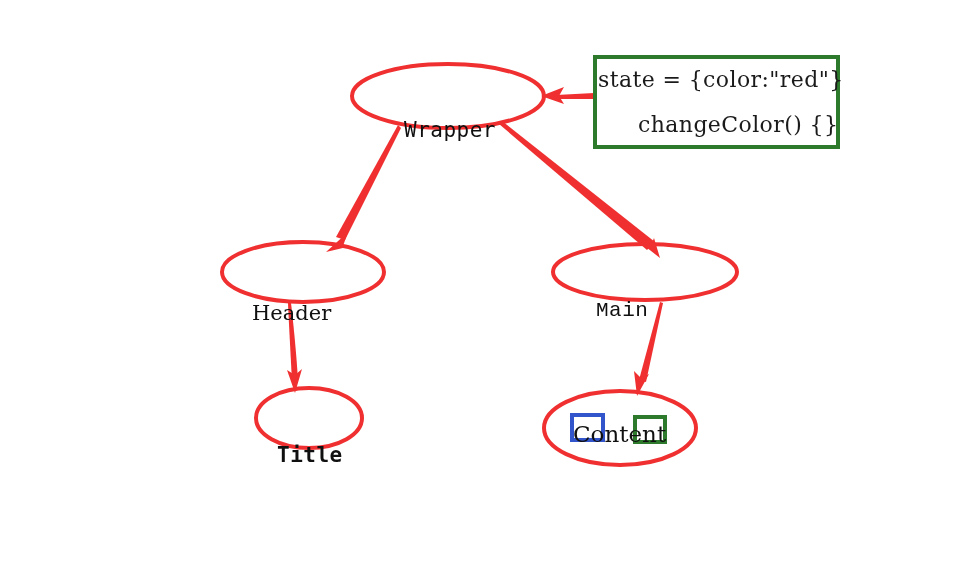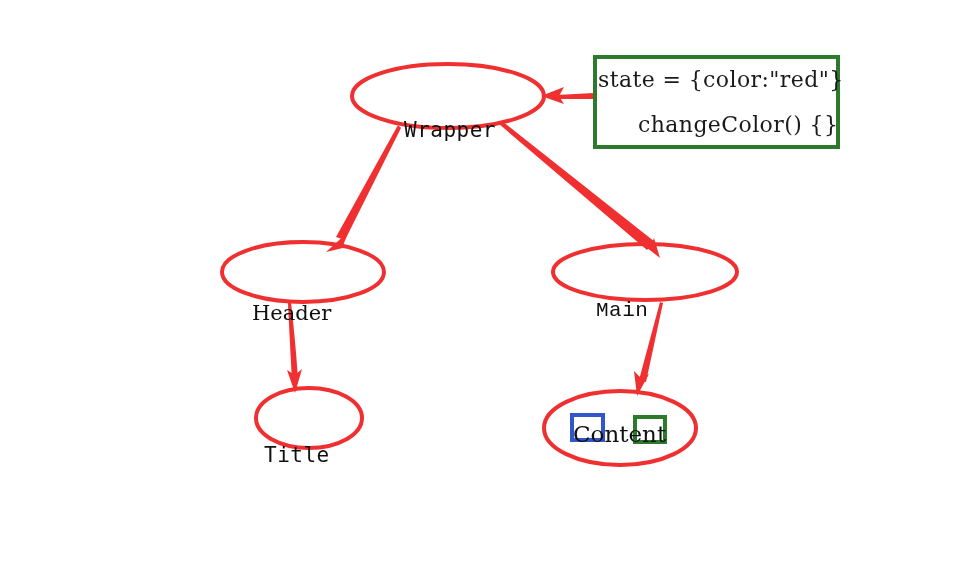--- a/index.html
+++ b/index.html
@@ -97,21 +97,21 @@
     <rect x="635" y="417" width="30" height="25" fill="none" stroke="#2d7a2d" stroke-width="4"></rect>
 
   </svg>
 
   <div class="node-label" style="left:404px; top:85px;">Wrapper</div>
 
   <div class="node-label serifish" style="left:252px; top:268px;">Header</div>
 
   <div class="node-label" style="left:596px; top:266px;font-family:Liberation Mono, monospace;">Main</div>
 
-  <div class="node-label" style="left:264px; top:410px;">Title</div>
+  <div class="node-label" style="left:277px; top:410px;font-weight:bold;">Title</div>
 
   <div class="node-label serifish" style="left:573px; top:388px; font-size:23px;">Content</div>
 
   <div class="code-line" style="left:598px; top:67px;">state = {color:"red"}</div>
 
   <div class="code-line" style="left:608px; top:112px;margin-left:30px;">changeColor() {}</div>
 
 </div>
 
 </body></html>

